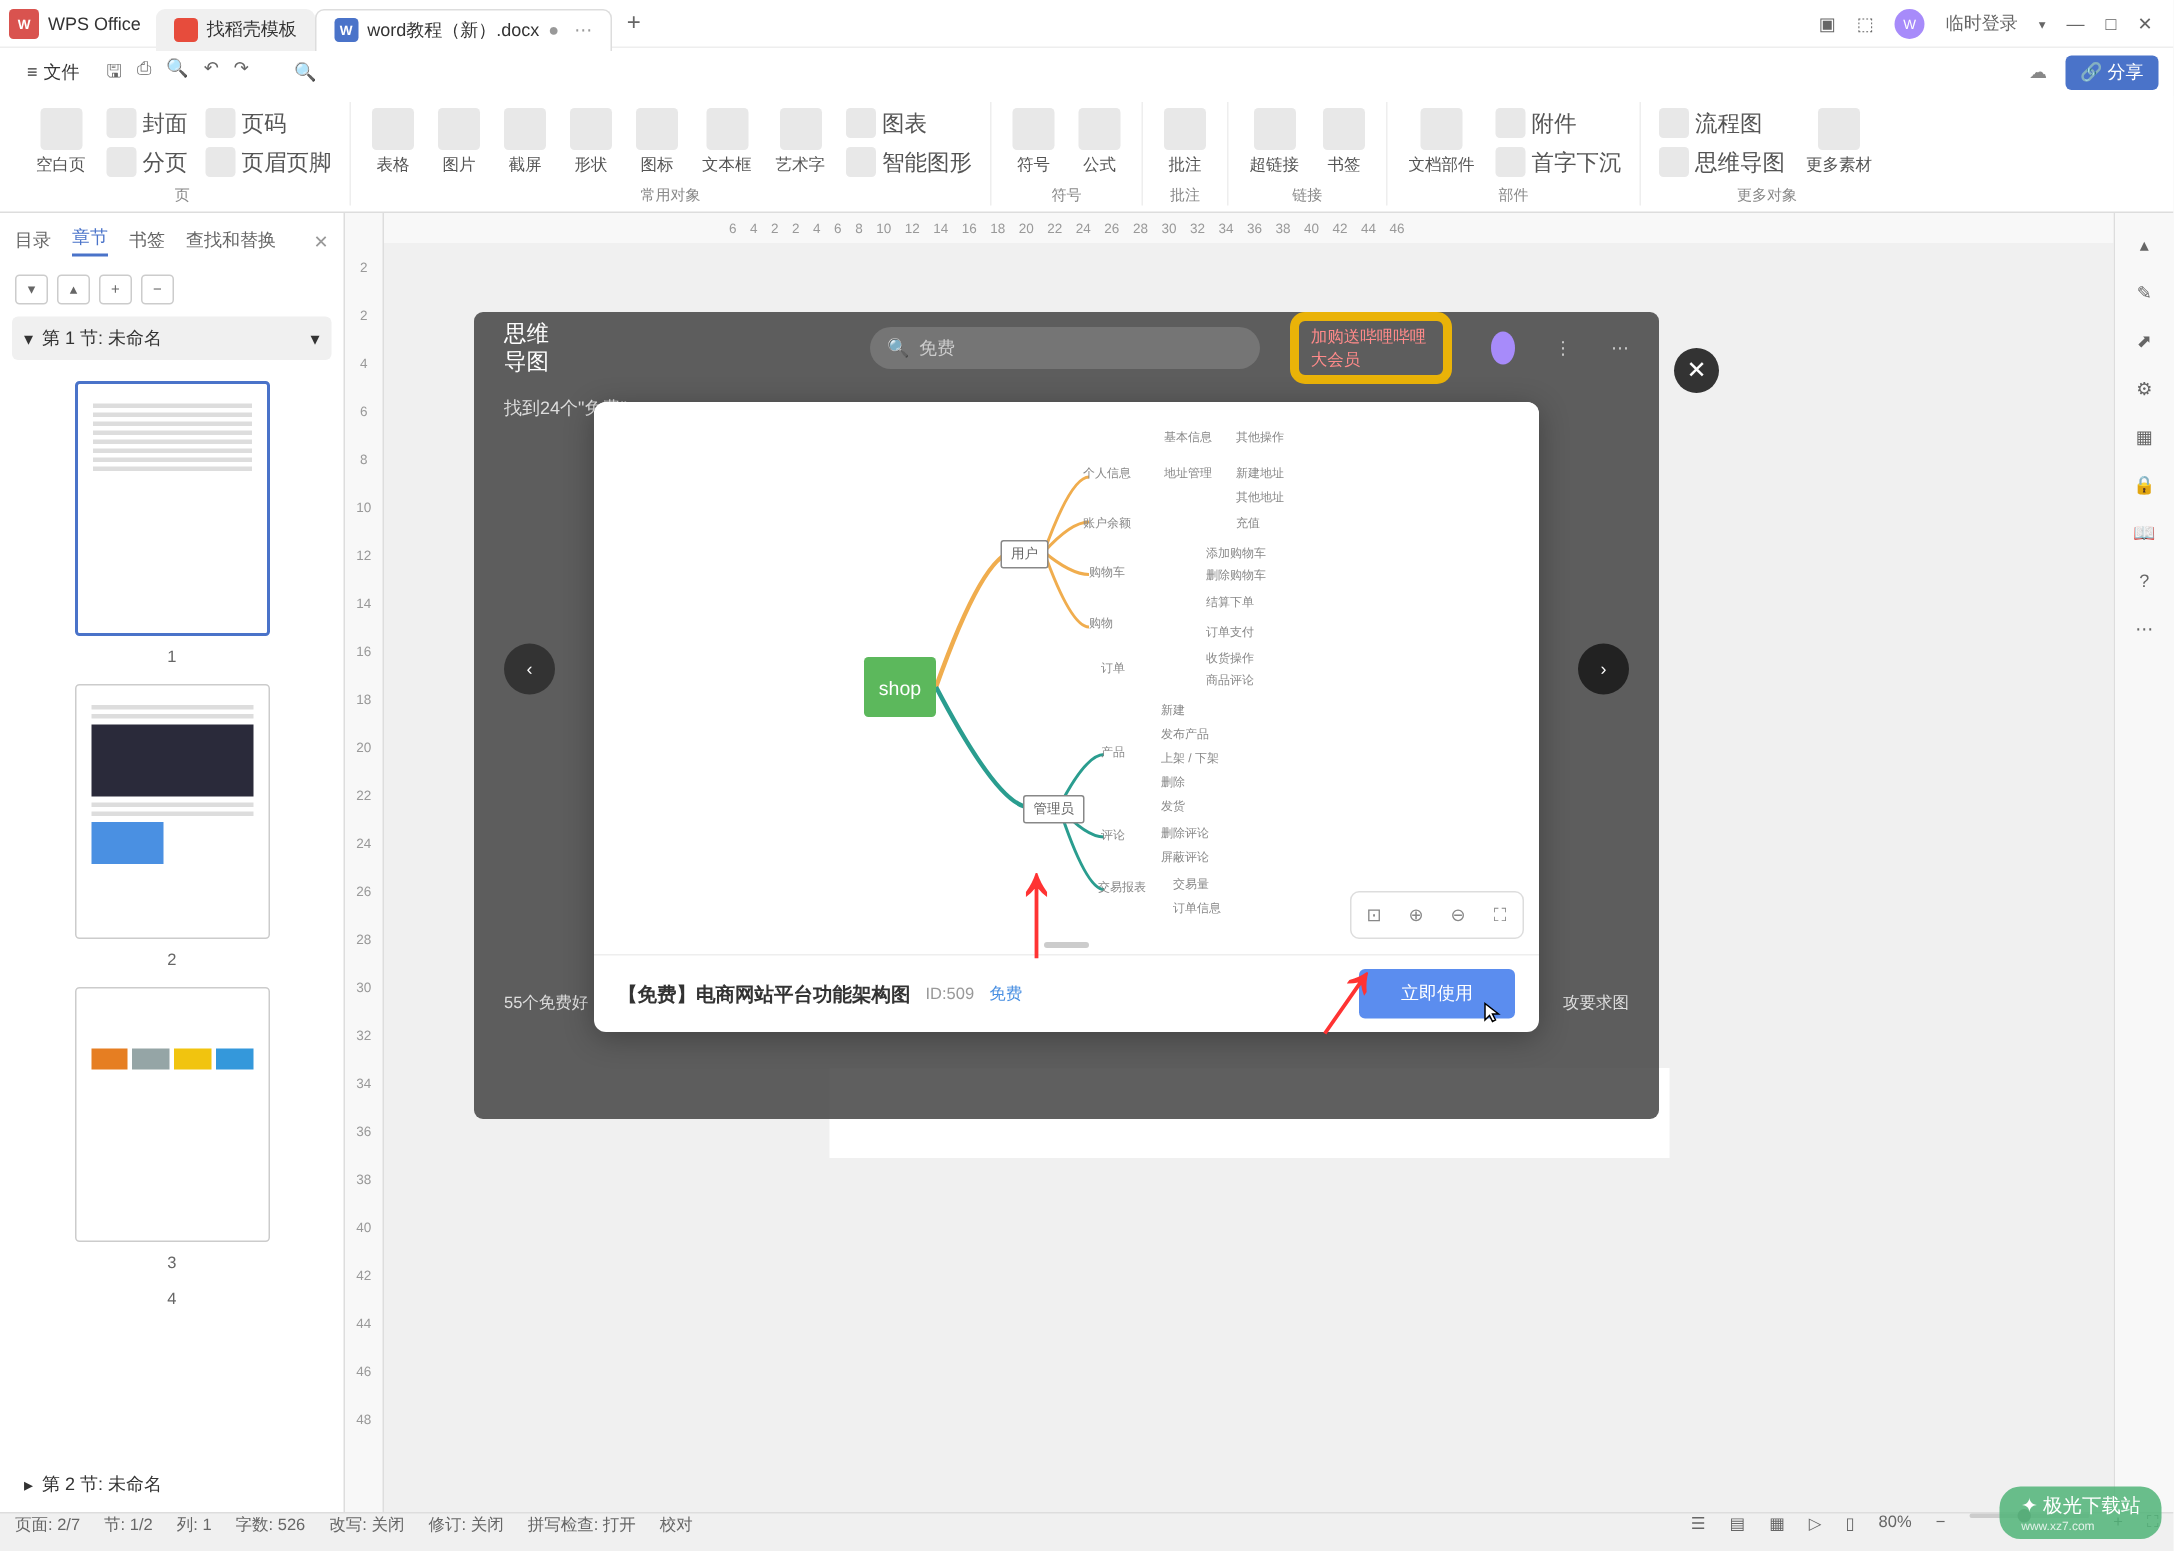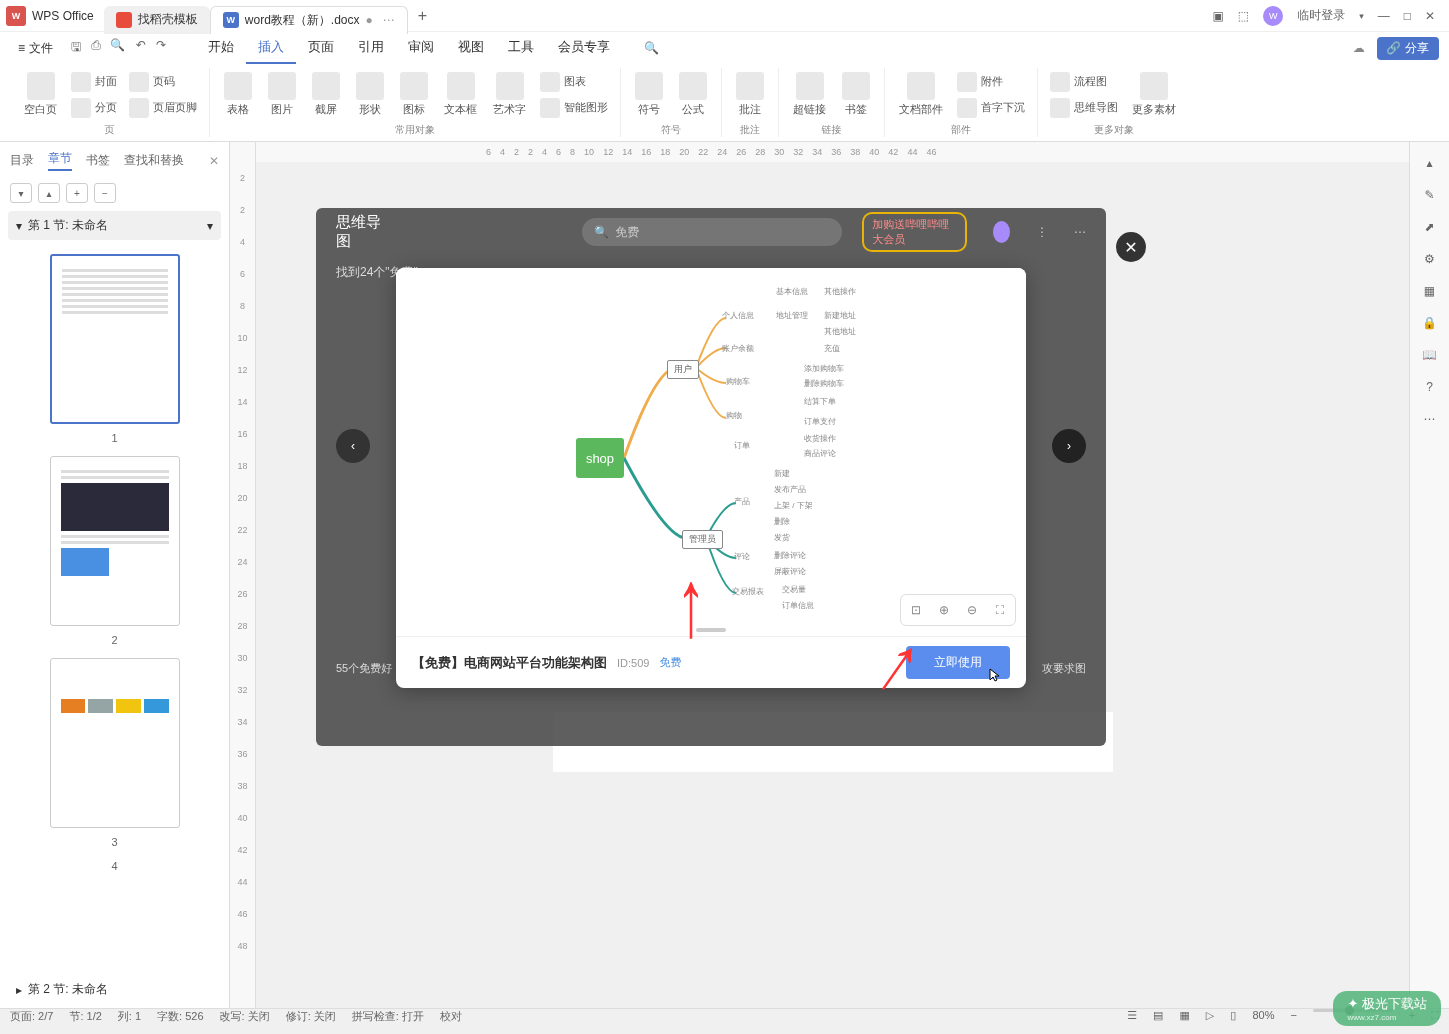--- a/index.html
+++ b/index.html
@@ -22,21 +22,21 @@
 .menu-file{display:flex;align-items:center;gap:4px;padding:0 8px;}
 .menu-icons{display:flex;gap:10px;padding:0 8px;color:#666;}
 .menu-tabs{display:flex;gap:0;margin-left:20px;}
 .menu-tab{padding:6px 12px;font-size:13px;cursor:pointer;}
 .menu-tab.active{color:#4a73c9;border-bottom:2px solid #4a73c9;}
 .share-btn{background:#4a73c9;color:#fff;padding:3px 10px;border-radius:4px;font-size:12px;}
 .ribbon{height:78px;background:#fff;border-bottom:1px solid #ddd;display:flex;padding:4px 10px;}
 .ribbon-group{display:flex;flex-direction:column;align-items:center;padding:0 8px;border-right:1px solid #eee;}
 .ribbon-items{display:flex;gap:4px;flex:1;align-items:center;}
 .ribbon-item{display:flex;flex-direction:column;align-items:center;gap:2px;padding:2px 6px;font-size:11px;color:#555;}
-.ribbon-item-sm{display:flex;align-items:center;gap:4px;font-size:11px;color:#555;padding:2px 4px;}
+.ribbon-item-sm{display:flex;align-items:flex-end;gap:4px;font-size:15px;color:#555;padding:2px 4px;}
 .ribbon-icon{width:20px;height:20px;background:#e8e8e8;border-radius:3px;}
 .ribbon-icon-lg{width:28px;height:28px;background:#e8e8e8;border-radius:3px;}
 .ribbon-label{font-size:10px;color:#888;margin-top:2px;}
 .ribbon-col{display:flex;flex-direction:column;gap:2px;justify-content:center;}
 .main{display:flex;height:calc(100% - 142px - 26px);}
 .nav-panel{width:230px;border-right:1px solid #ddd;display:flex;flex-direction:column;}
 .nav-tabs{display:flex;padding:8px 10px;gap:14px;font-size:12px;align-items:center;}
 .nav-tab{color:#666;}
 .nav-tab.active{color:#4a73c9;border-bottom:2px solid #4a73c9;padding-bottom:2px;}
 .nav-controls{display:flex;gap:6px;padding:4px 10px;}
@@ -57,21 +57,21 @@
 .page-num{text-align:center;font-size:11px;color:#666;padding:6px;}
 .right-panel{width:40px;background:#f8f8f8;border-left:1px solid #ddd;display:flex;flex-direction:column;align-items:center;gap:18px;padding-top:14px;color:#666;}
 .statusbar{height:26px;background:#f0f0f0;border-top:1px solid #ddd;display:flex;align-items:flex-start;padding:0 10px;gap:16px;font-size:11px;color:#666;}
 .watermark{position:absolute;bottom:8px;right:8px;background:rgba(80,180,120,0.85);color:#fff;padding:4px 14px;border-radius:14px;font-size:13px;z-index:100;}
 
 
 .overlay{position:absolute;top:208px;left:316px;width:790px;height:538px;background:rgba(60,60,60,0.82);border-radius:6px;}
 .overlay-header{height:48px;display:flex;align-items:center;padding:0 20px;gap:20px;}
 .overlay-title{color:#fff;font-size:15px;}
 .overlay-search{flex:0 0 260px;margin-left:180px;height:28px;background:rgba(255,255,255,0.15);border-radius:14px;display:flex;align-items:center;padding:0 12px;color:#ccc;gap:6px;}
-.overlay-vip{margin-left:auto;font-size:11px;color:#ff8a8a;border:2px solid #eab308;padding:3px 8px;border-radius:10px;}
+.overlay-vip{margin-left:auto;font-size:11px;color:#ff8a8a;border:6px solid #eab308;padding:3px 8px;border-radius:10px;}
 .overlay-avatar{width:22px;height:22px;background:#a78bfa;border-radius:50%;margin-left:6px;}
 .overlay-close{position:absolute;top:24px;right:-40px;width:30px;height:30px;background:#333;border-radius:50%;color:#fff;display:flex;align-items:center;justify-content:center;font-size:16px;}
 .overlay-sub{color:#ddd;font-size:12px;padding:8px 20px;}
 .nav-arrow{width:34px;height:34px;background:#333;border-radius:50%;color:#fff;display:flex;align-items:center;justify-content:center;}
 
 
 .preview{position:absolute;top:60px;left:80px;width:630px;height:420px;background:#fff;border-radius:8px;box-shadow:0 4px 20px rgba(0,0,0,0.3);display:flex;flex-direction:column;}
 .preview-canvas{flex:1;position:relative;background:#fff;border-radius:8px 8px 0 0;overflow:hidden;}
 .shop-node{position:absolute;top:170px;left:180px;width:48px;height:40px;background:#5cb85c;color:#fff;display:flex;align-items:center;justify-content:center;font-size:13px;border-radius:3px;}
 .mm-node{position:absolute;font-size:9px;color:#666;border:1px solid #888;padding:2px 6px;border-radius:2px;background:#fff;}
@@ -121,30 +121,20 @@
   <div class="menu-file">
     <span>≡</span>
     <span>文件</span>
   </div>
   <div class="menu-icons">
     <span>🖫</span>
     <span>⎙</span>
     <span>🔍</span>
     <span>↶</span>
     <span>↷</span>
-  </div>
-  <div class="menu-tabs">
-    <div class="menu-tab">开始</div>
-    <div class="menu-tab active">插入</div>
-    <div class="menu-tab">页面</div>
-    <div class="menu-tab">引用</div>
-    <div class="menu-tab">审阅</div>
-    <div class="menu-tab">视图</div>
-    <div class="menu-tab">工具</div>
-    <div class="menu-tab">会员专享</div>
   </div>
   <span style="margin-left:20px;color:#888">🔍</span>
   <div class="spacer"></div>
   <span style="color:#888;margin-right:10px">☁</span>
   <div class="share-btn">
     <span>🔗</span>
     <span>分享</span>
   </div>
 </div>
 

